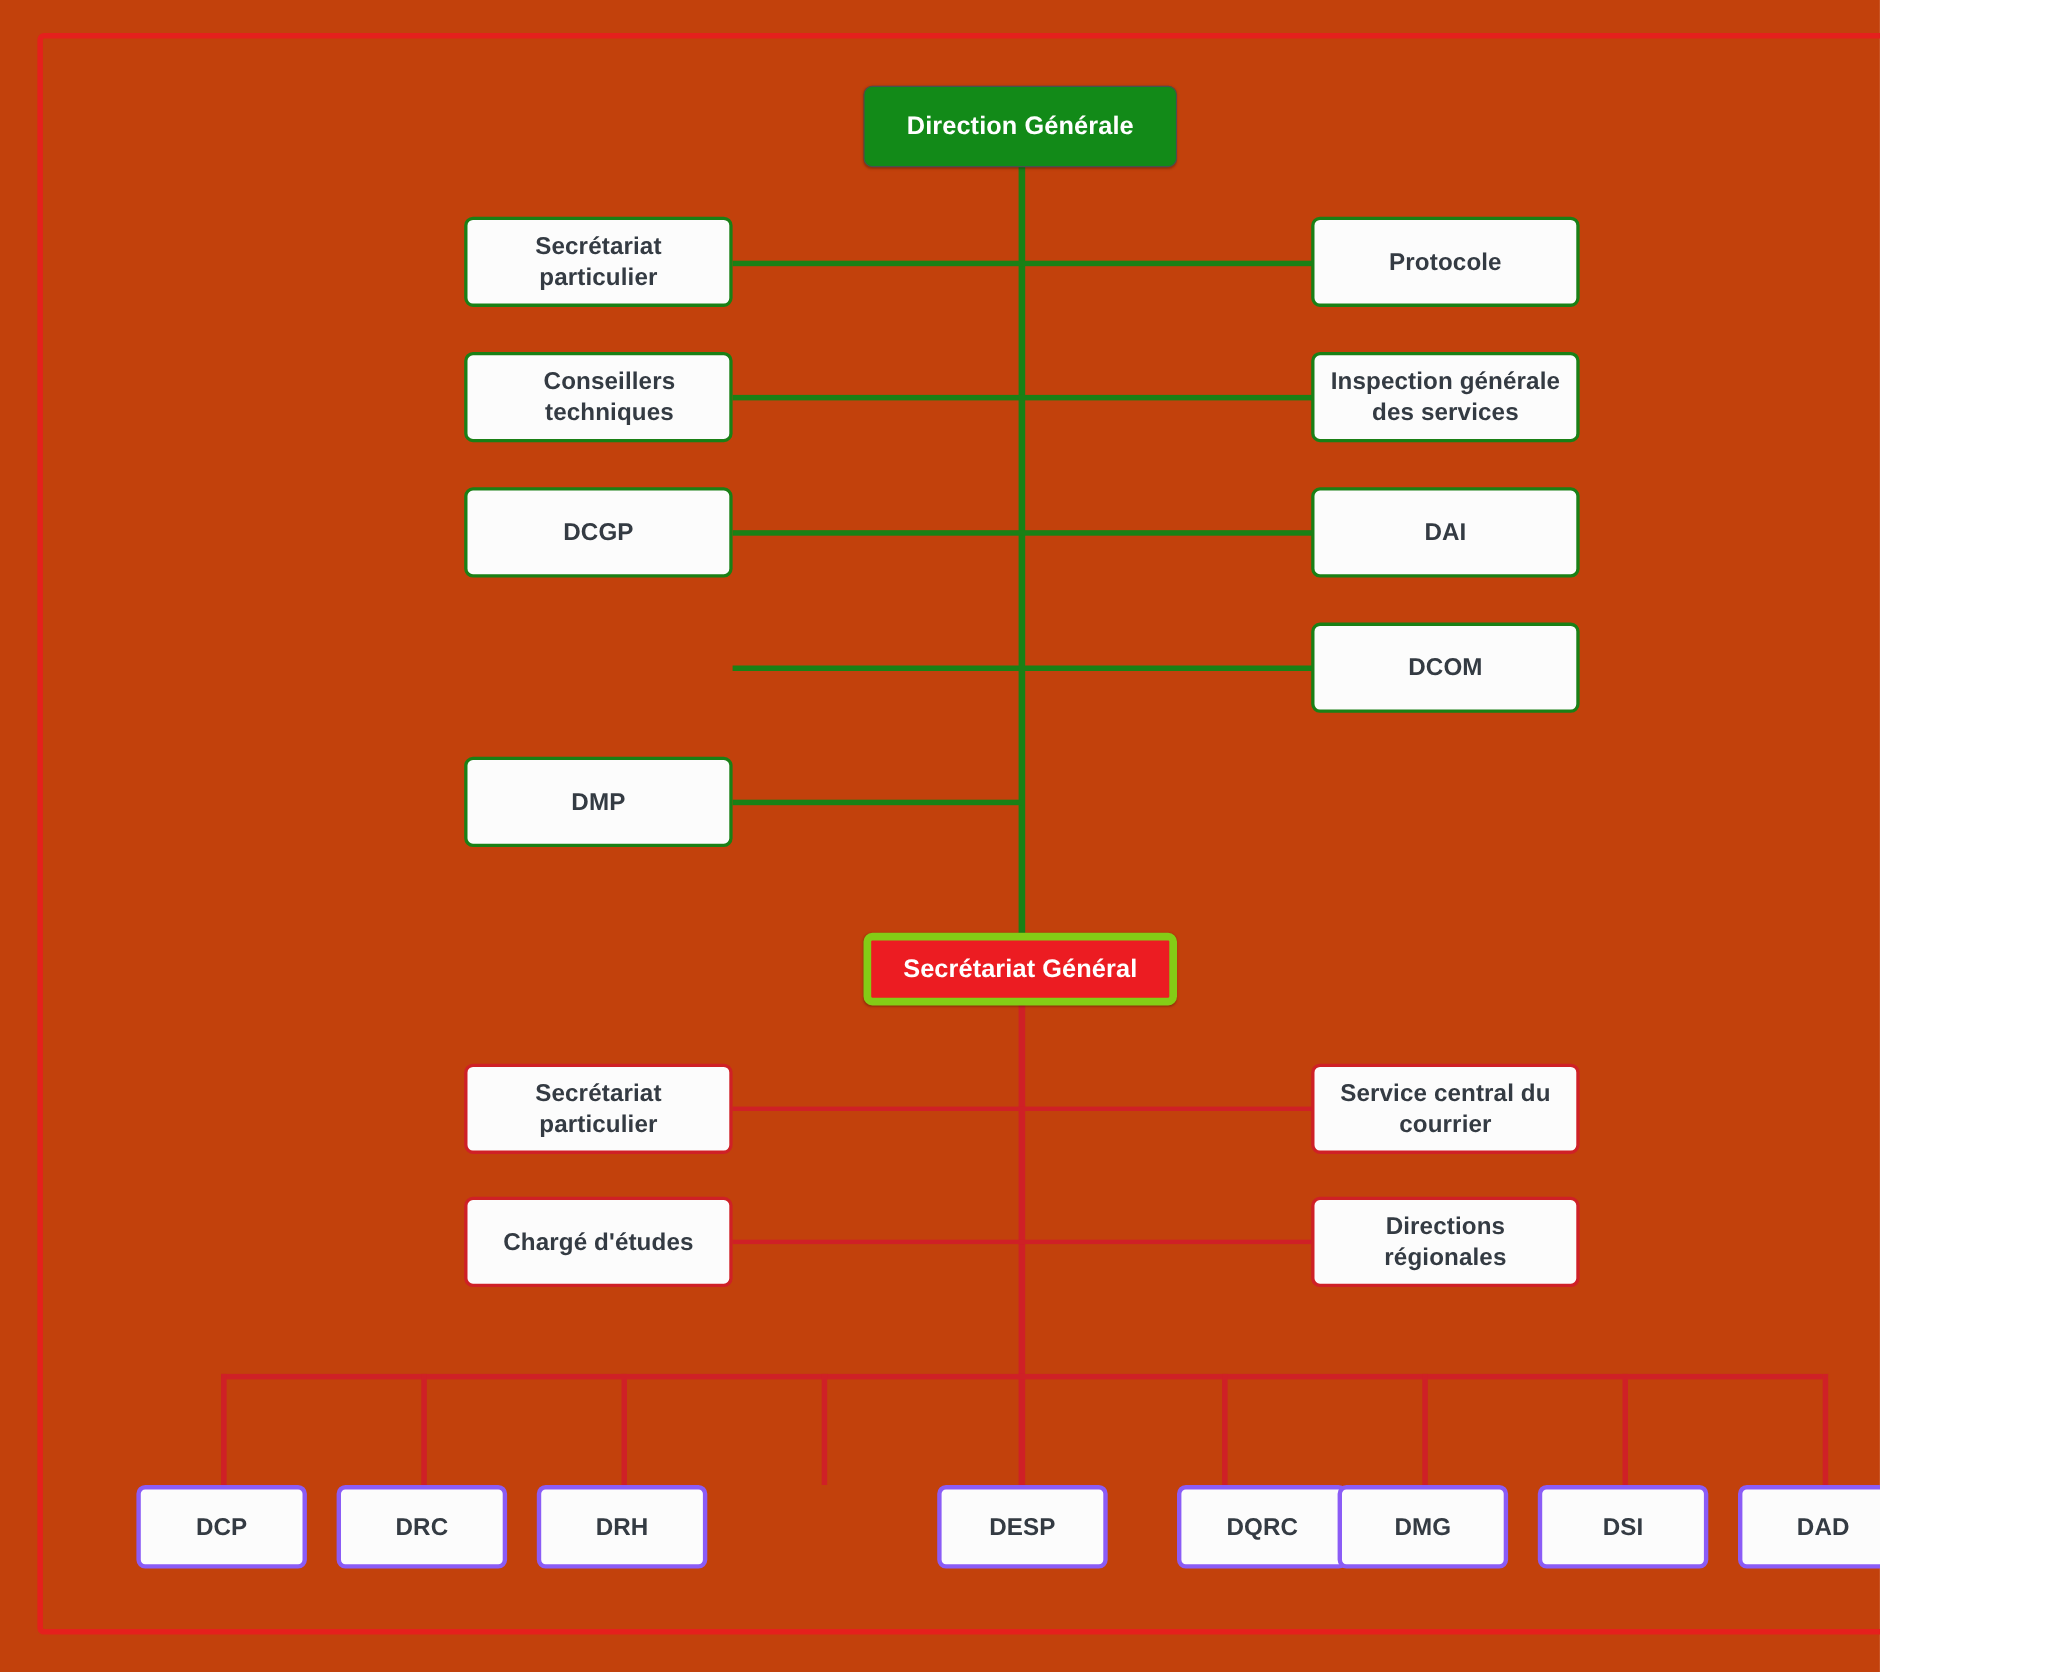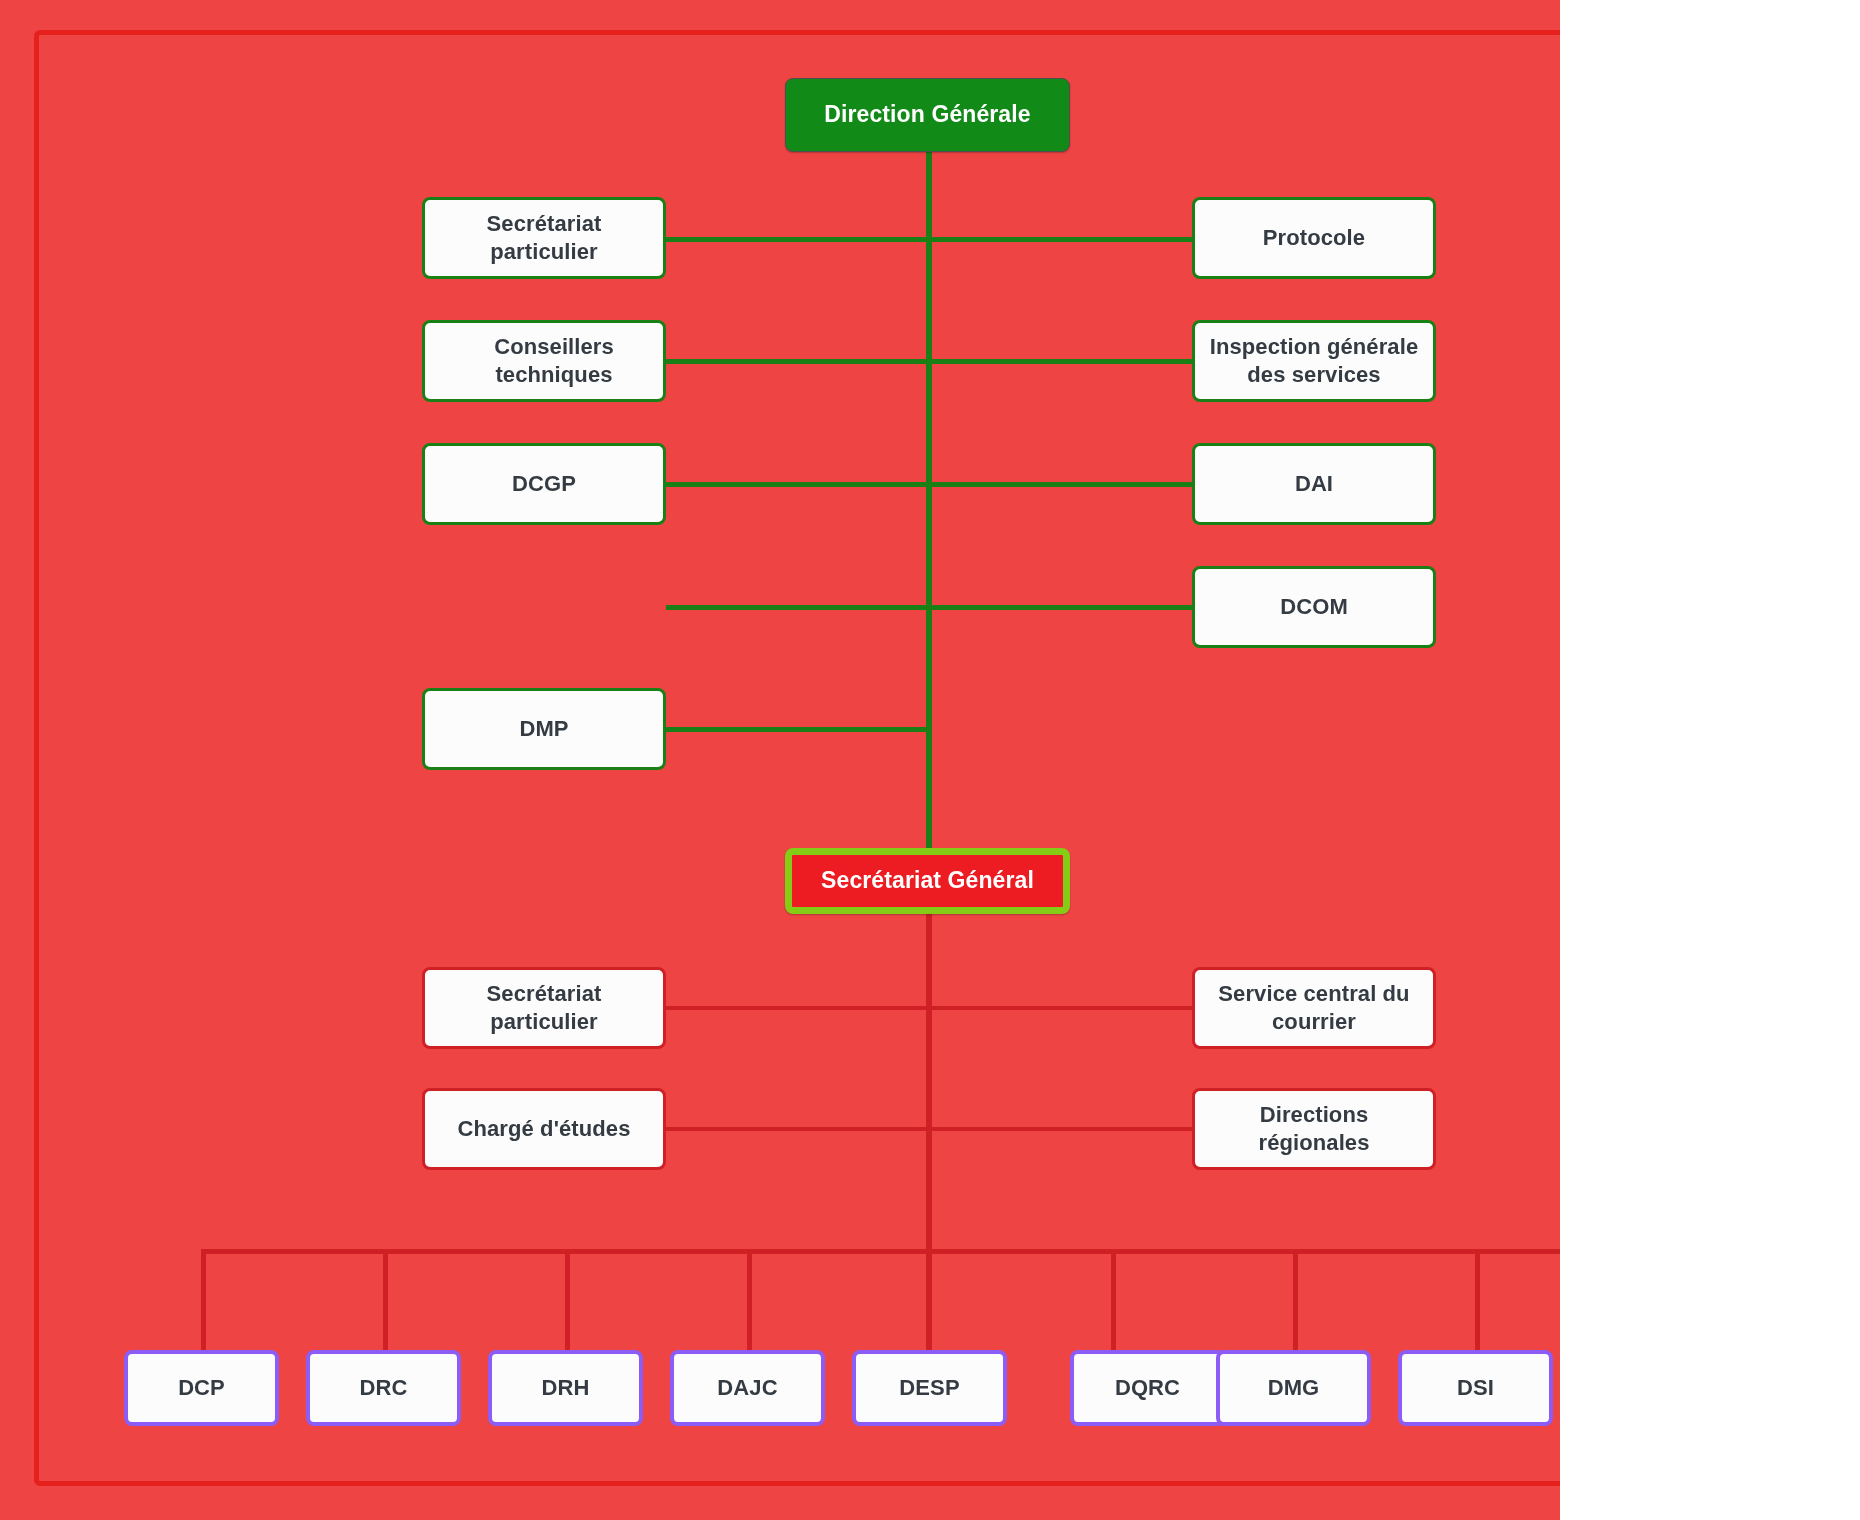--- a/index.html
+++ b/index.html
@@ -6,23 +6,23 @@
   html, body {
     margin: 0;
     padding: 0;
     background: #ffffff;
   }
   body {
     font-family: "Liberation Sans", sans-serif;
   }
   #chart-root {
     position: relative;
-    width: 1560px;
+    width: 1709px;
     height: 1520px;
-    background: #ef4444;
+    background: #c2410c;
     overflow: hidden;
   }
   
   #outer-frame {
     position: absolute;
     left: 34px;
     top: 30px;
     width: 1784px;
     height: 1456px;
     border: 5px solid #e5201d;
@@ -183,23 +183,20 @@
 
   <div class="node dept" style="left:124px; top:1350px; width:155px; height:76px;">
     <span class="label">DCP</span>
   </div>
   <div class="node dept" style="left:306px; top:1350px; width:155px; height:76px;">
     <span class="label">DRC</span>
   </div>
   <div class="node dept" style="left:488px; top:1350px; width:155px; height:76px;">
     <span class="label">DRH</span>
   </div>
-  <div class="node dept" style="left:670px; top:1350px; width:155px; height:76px;">
-    <span class="label">DAJC</span>
-  </div>
   <div class="node dept" style="left:852px; top:1350px; width:155px; height:76px;">
     <span class="label">DESP</span>
   </div>
   <div class="node dept" style="left:1034px; top:1350px; width:155px; height:76px;margin-left:36px;">
     <span class="label">DQRC</span>
   </div>
   <div class="node dept" style="left:1216px; top:1350px; width:155px; height:76px;">
     <span class="label">DMG</span>
   </div>
   <div class="node dept" style="left:1398px; top:1350px; width:155px; height:76px;">

